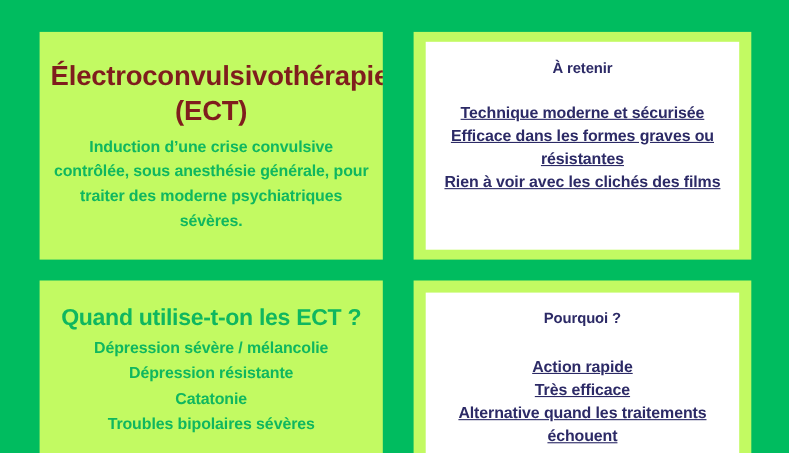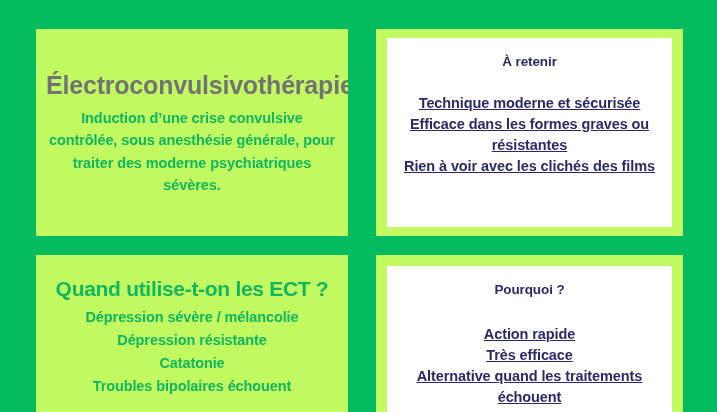--- a/index.html
+++ b/index.html
@@ -35,21 +35,21 @@
     top: 29px;
     width: 312px;
     height: 207px;
     display: flex;
     flex-direction: column;
     justify-content: center;
     align-items: center;
     padding: 6px 10px;
   }
   .title-main {
-    color: #737373;
+    color: #7f1d1d;
     font-size: 25px;
     font-weight: bold;
     line-height: 1.28;
     text-align: center;
     letter-spacing: -0.2px;
     margin: 0 0 6px 0;
     width: 100%;
     font-stretch: condensed;
   }
   .title-sub {
@@ -152,20 +152,21 @@
   }
 </style>
 </head>
 <body>
 
 <div class="slide">
 
   <div class="card card-title-block">
     <h1 class="title-main">
       <span>Électroconvulsivothérapie</span><br>
+      <span>(ECT)</span>
     </h1>
     <p class="title-sub">Induction d’une crise convulsive contrôlée, sous anesthésie générale, pour traiter des moderne psychiatriques sévères.</p>
   </div>
 
   <div class="card card-framed card-retenir">
     <div class="white-panel">
       <h2 class="panel-heading">À retenir</h2>
       <div class="gap-retenir"></div>
       <ul class="panel-list">
         <li>Technique moderne et sécurisée</li>
@@ -174,21 +175,21 @@
       </ul>
     </div>
   </div>
 
   <div class="card card-usage">
     <h2 class="usage-heading">Quand utilise-t-on les ECT ?</h2>
     <ul class="usage-list">
       <li>Dépression sévère / mélancolie</li>
       <li>Dépression résistante</li>
       <li>Catatonie</li>
-      <li>Troubles bipolaires échouent</li>
+      <li>Troubles bipolaires sévères</li>
     </ul>
   </div>
 
   <div class="card card-framed card-pourquoi">
     <div class="white-panel">
       <h2 class="panel-heading">Pourquoi ?</h2>
       <div class="gap-pourquoi"></div>
       <ul class="panel-list">
         <li>Action rapide</li>
         <li>Très efficace</li>

